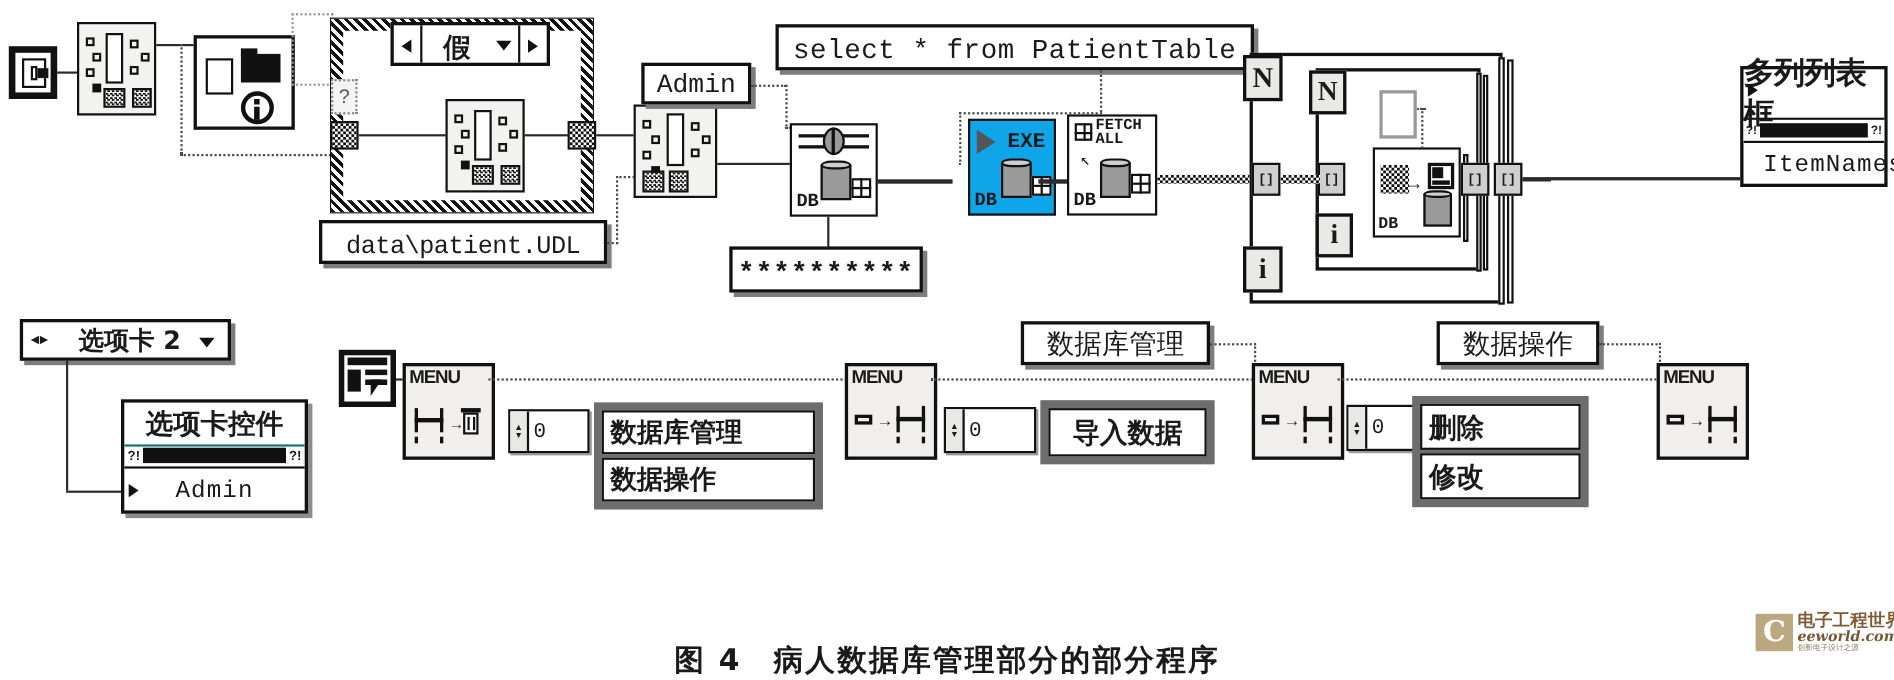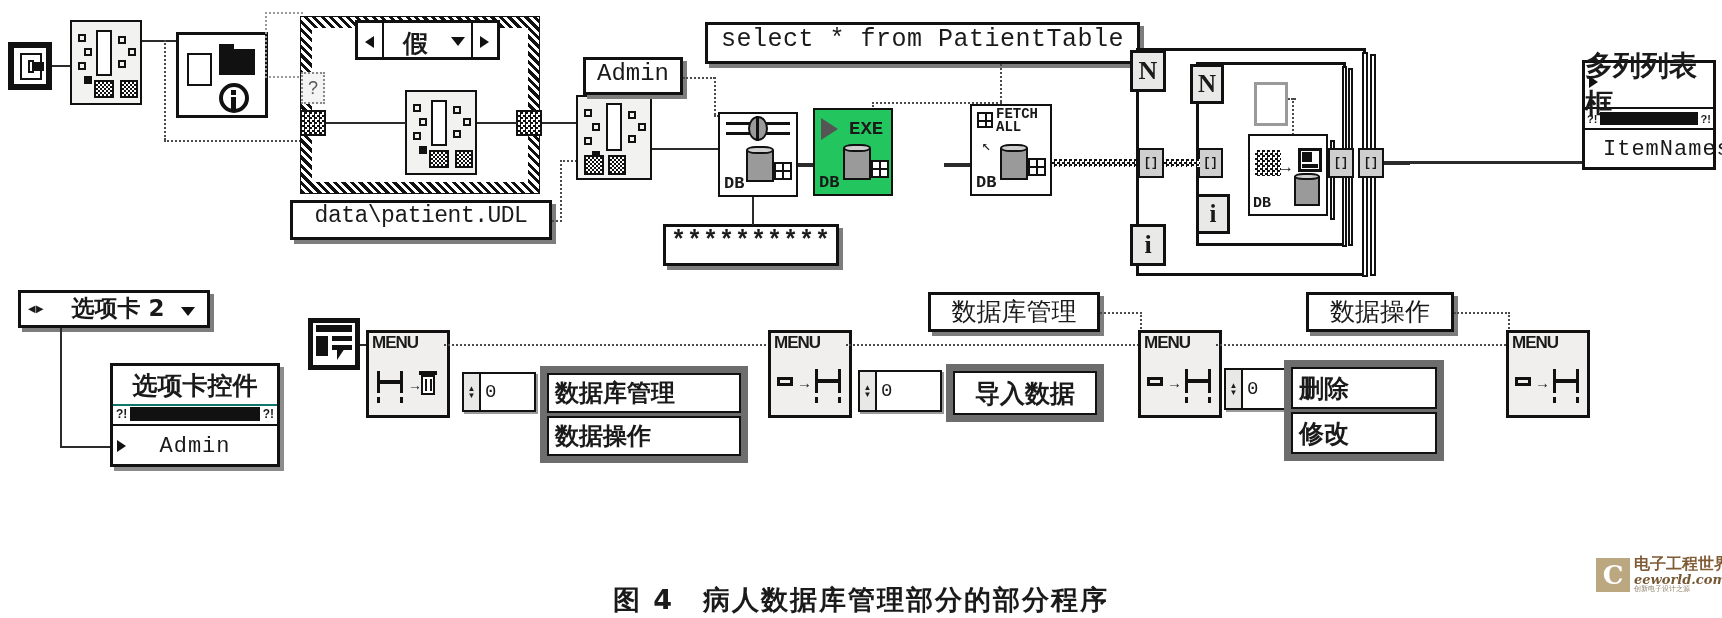--- a/index.html
+++ b/index.html
@@ -14,21 +14,21 @@
   .node{
     background:#f2f2f0;border:2px solid #111;
     display:flex;align-items:center;justify-content:center;
     font-family:"Liberation Mono","DejaVu Sans Mono",monospace;
   }
   .thickframe{border:3px solid #111;background:#fff;}
 
   
   .const{
     background:#fff;border:2px solid #111;
-    display:flex;align-items:flex-start;justify-content:center;
+    display:flex;align-items:flex-end;justify-content:center;
     font-family:"Liberation Mono","DejaVu Sans Mono",monospace;
     white-space:nowrap;
   }
   .const.heavy{border:3px solid #111;box-shadow:4px 4px 0 0 #7d7d7d;}
 
   
   .wire{background:#2b2b2b;}
   .wire.h{height:2px;}
   .wire.v{width:2px;}
   .wire.thick{background:#2b2b2b;}
@@ -278,21 +278,21 @@
   <div class="abs mono" style="left:4px;bottom:2px;font-size:17px;font-weight:bold;">DB</div>
 </div>
 <div class="abs wire v" style="left:752px;top:197px;height:28px;"></div>
 
 <div class="abs wire h thick" style="left:798px;top:163px;width:68px;height:4px;"></div>
 
 <div class="abs wire dash-v" style="left:1000px;top:64px;height:38px;"></div>
 <div class="abs wire dash-h" style="left:872px;top:102px;width:130px;"></div>
 <div class="abs wire dash-v" style="left:872px;top:102px;height:48px;"></div>
 
-<div class="abs node" style="left:813px;top:108px;width:80px;height:88px;background:#22c55e;">
+<div class="abs node" style="left:880px;top:108px;width:80px;height:88px;background:#0ea5e9;">
   <div class="abs tri" style="left:6px;top:8px;"></div>
   <div class="abs mono" style="left:34px;top:8px;font-size:19px;font-weight:bold;">EXE</div>
   <div class="abs" style="left:28px;top:38px;width:28px;height:32px;background:#9a9a9a;border:2px solid #111;"></div>
   <div class="abs" style="left:28px;top:34px;width:28px;height:8px;background:#cfcfcf;border:2px solid #111;border-radius:50%/70%;"></div>
   <div class="abs" style="left:56px;top:50px;width:18px;height:18px;border:2px solid #111;background:#fff;"></div>
   <div class="abs" style="left:64px;top:50px;width:2px;height:18px;background:#111;"></div>
   <div class="abs" style="left:56px;top:58px;width:18px;height:2px;background:#111;"></div>
   <div class="abs mono" style="left:4px;bottom:2px;font-size:17px;font-weight:bold;">DB</div>
 </div>
 

